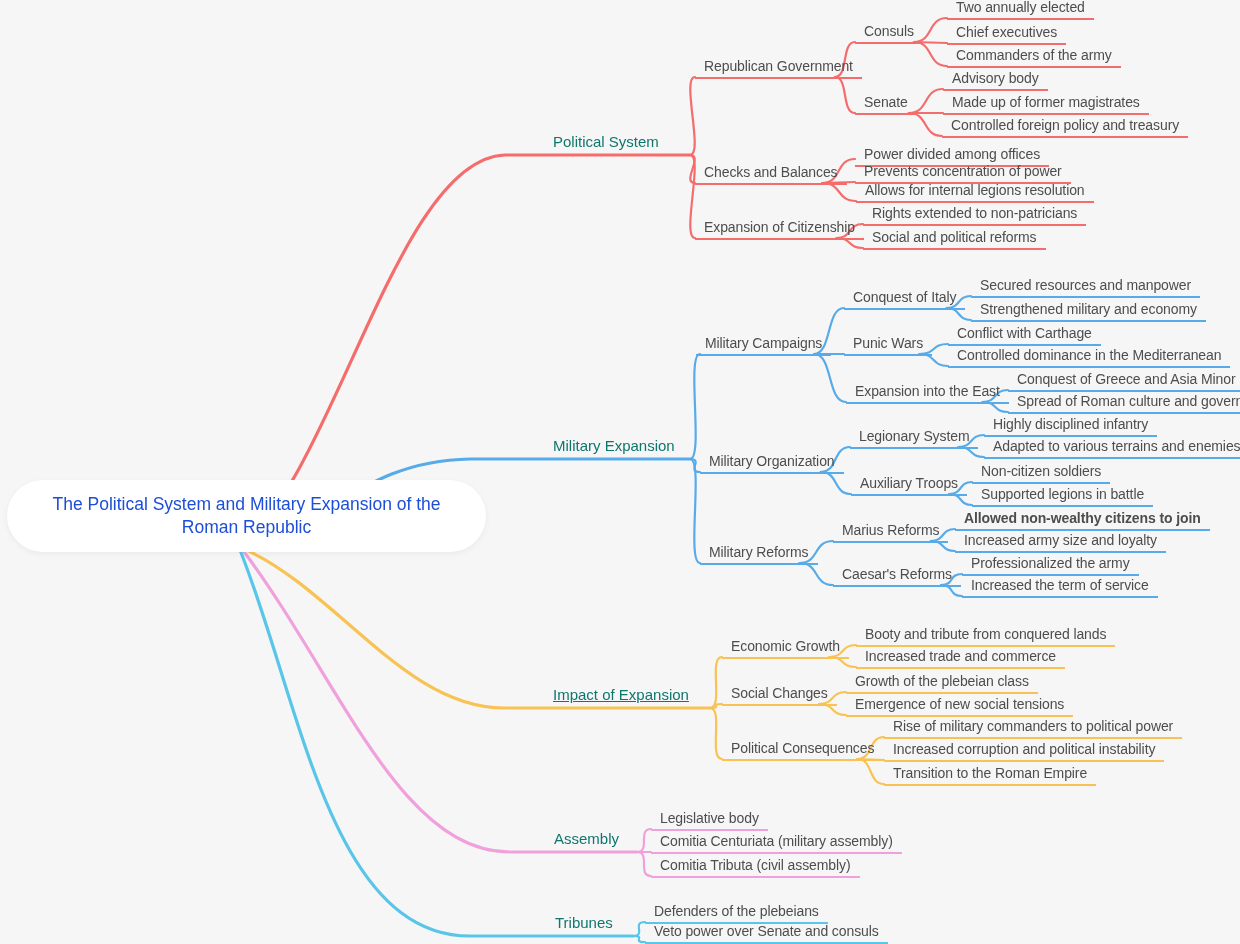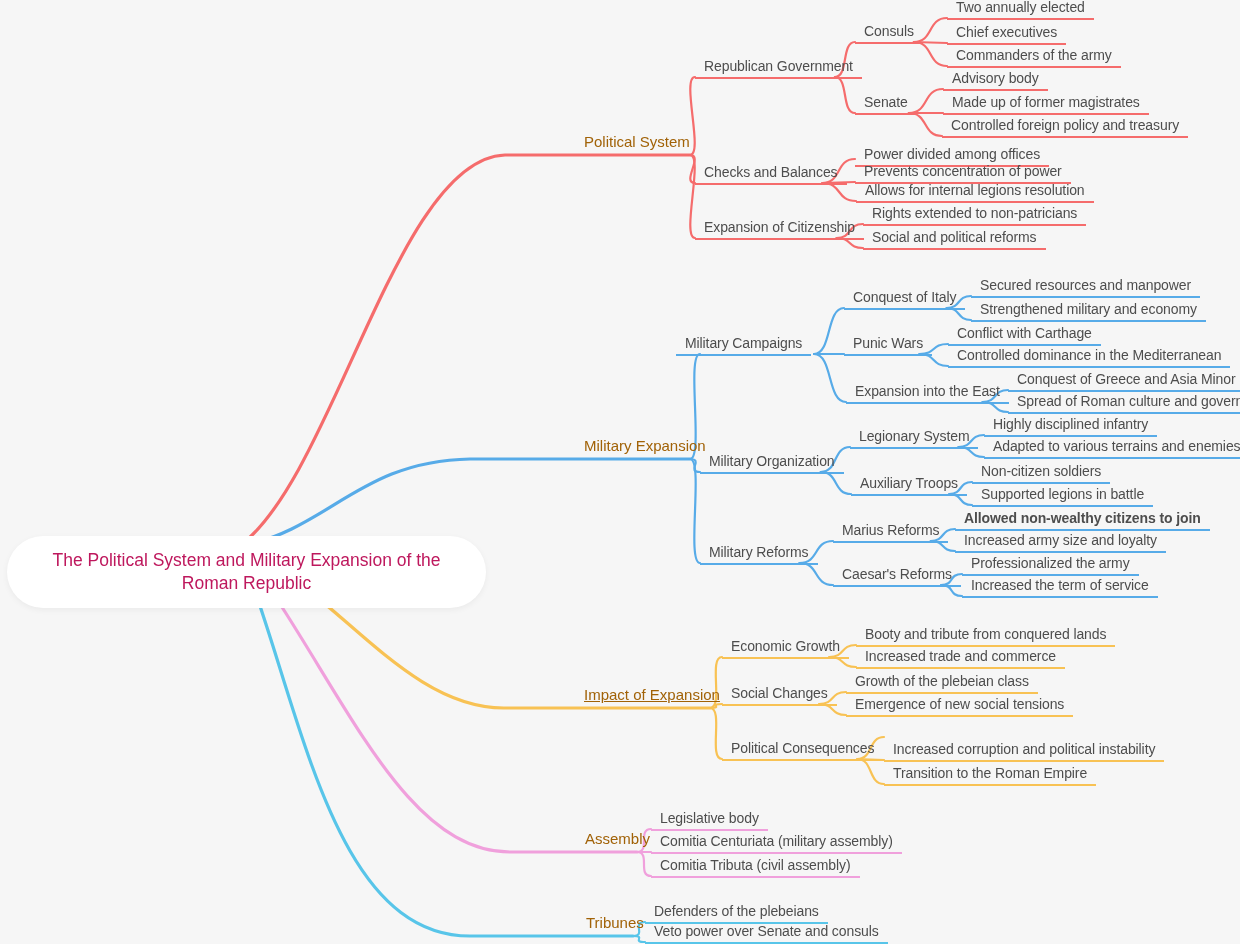--- a/index.html
+++ b/index.html
@@ -1,23 +1,23 @@
 <!DOCTYPE html>
 <html><head>
 <meta charset="utf-8">
 <style>
   html,body{margin:0;padding:0;width:1240px;height:944px;overflow:hidden;
     background:#F6F6F6;font-family:"Liberation Sans","DejaVu Sans",sans-serif;}
   #stage{position:absolute;left:0;top:0;width:1240px;height:944px;}
   #connectors{position:absolute;left:0;top:0;z-index:1;}
-  .central{position:absolute;z-index:2;left:7px;top:536px;width:479px;height:72px;
+  .central{position:absolute;z-index:2;left:7px;top:480px;width:479px;height:72px;
     background:#FFFFFF;border-radius:36px;display:flex;align-items:center;justify-content:center;
-    text-align:center;font-size:17.5px;line-height:23px;color:#be185d;
+    text-align:center;font-size:17.5px;line-height:23px;color:#1d4ed8;
     padding:0 16px;box-sizing:border-box;box-shadow:0 2px 6px rgba(0,0,0,0.05);}
-  .topic-label{position:absolute;z-index:3;white-space:nowrap;font-size:15px;color:#a16207;margin-left:31px;}
+  .topic-label{position:absolute;z-index:3;white-space:nowrap;font-size:15px;color:#0f766e;}
   .node{position:absolute;z-index:3;white-space:nowrap;font-size:14px;line-height:14px;
     color:#4D4D4D;padding:0 9px 4px 9px;letter-spacing:-0.1px;}
 </style>
 </head>
 <body>
 
 <div id="stage">
   <svg id="connectors" width="1240" height="944" viewBox="0 0 1240 944">
       <path d="M 242 544 C 335 472 398 158 505 155 L 690 155" fill="none" stroke="#F56C6C" stroke-width="3.2" stroke-linecap="round"></path>
       <path d="M 242 546 C 330 528 360 461 470 459 L 690 459" fill="none" stroke="#57ABE8" stroke-width="3.2" stroke-linecap="round"></path>
@@ -92,21 +92,21 @@
     <div class="node" style="left: 943px; top: 95px; border-bottom: 2px solid rgb(245, 108, 108);">Made up of former magistrates</div>
     <div class="node" style="left: 942px; top: 118px; border-bottom: 2px solid rgb(245, 108, 108);">Controlled foreign policy and treasury</div>
     <div class="node" style="left: 695px; top: 165px; border-bottom: 2px solid rgb(245, 108, 108);">Checks and Balances</div>
     <div class="node" style="left: 855px; top: 147px; border-bottom: 2px solid rgb(245, 108, 108);">Power divided among offices</div>
     <div class="node" style="left: 855px; top: 164px; border-bottom: 2px solid rgb(245, 108, 108);">Prevents concentration of power</div>
     <div class="node" style="left: 856px; top: 183px; border-bottom: 2px solid rgb(245, 108, 108);">Allows for internal legions resolution</div>
     <div class="node" style="left: 695px; top: 220px; border-bottom: 2px solid rgb(245, 108, 108);">Expansion of Citizenship</div>
     <div class="node" style="left: 863px; top: 206px; border-bottom: 2px solid rgb(245, 108, 108);">Rights extended to non-patricians</div>
     <div class="node" style="left: 863px; top: 230px; border-bottom: 2px solid rgb(245, 108, 108);">Social and political reforms</div>
     <div class="topic-label" style="left: 553px; top: 437px;">Military Expansion</div>
-    <div class="node" style="left: 676px; top: 336px; border-bottom: 2px solid rgb(87, 171, 232);">Military Campaigns</div>
+    <div class="node" style="left: 696px; top: 336px; border-bottom: 2px solid rgb(87, 171, 232);">Military Campaigns</div>
     <div class="node" style="left: 844px; top: 290px; border-bottom: 2px solid rgb(87, 171, 232);">Conquest of Italy</div>
     <div class="node" style="left: 971px; top: 278px; border-bottom: 2px solid rgb(87, 171, 232);">Secured resources and manpower</div>
     <div class="node" style="left: 971px; top: 302px; border-bottom: 2px solid rgb(87, 171, 232);">Strengthened military and economy</div>
     <div class="node" style="left: 844px; top: 336px; border-bottom: 2px solid rgb(87, 171, 232);">Punic Wars</div>
     <div class="node" style="left: 948px; top: 326px; border-bottom: 2px solid rgb(87, 171, 232);">Conflict with Carthage</div>
     <div class="node" style="left: 948px; top: 348px; border-bottom: 2px solid rgb(87, 171, 232);">Controlled dominance in the Mediterranean</div>
     <div class="node" style="left: 846px; top: 384px; border-bottom: 2px solid rgb(87, 171, 232);">Expansion into the East</div>
     <div class="node" style="left: 1008px; top: 372px; border-bottom: 2px solid rgb(87, 171, 232);">Conquest of Greece and Asia Minor</div>
     <div class="node" style="left: 1008px; top: 394px; border-bottom: 2px solid rgb(87, 171, 232);">Spread of Roman culture and governance</div>
     <div class="node" style="left: 700px; top: 454px; border-bottom: 2px solid rgb(87, 171, 232);">Military Organization</div>
@@ -124,20 +124,21 @@
     <div class="node" style="left: 962px; top: 556px; border-bottom: 2px solid rgb(87, 171, 232);">Professionalized the army</div>
     <div class="node" style="left: 962px; top: 578px; border-bottom: 2px solid rgb(87, 171, 232);">Increased the term of service</div>
     <div class="topic-label" style="left: 553px; top: 686px; text-decoration: underline;">Impact of Expansion</div>
     <div class="node" style="left: 722px; top: 639px; border-bottom: 2px solid rgb(248, 194, 84);">Economic Growth</div>
     <div class="node" style="left: 856px; top: 627px; border-bottom: 2px solid rgb(248, 194, 84);">Booty and tribute from conquered lands</div>
     <div class="node" style="left: 856px; top: 649px; border-bottom: 2px solid rgb(248, 194, 84);">Increased trade and commerce</div>
     <div class="node" style="left: 722px; top: 686px; border-bottom: 2px solid rgb(248, 194, 84);">Social Changes</div>
     <div class="node" style="left: 846px; top: 674px; border-bottom: 2px solid rgb(248, 194, 84);">Growth of the plebeian class</div>
     <div class="node" style="left: 846px; top: 697px; border-bottom: 2px solid rgb(248, 194, 84);">Emergence of new social tensions</div>
     <div class="node" style="left: 722px; top: 741px; border-bottom: 2px solid rgb(248, 194, 84);">Political Consequences</div>
+    <div class="node" style="left: 884px; top: 719px; border-bottom: 2px solid rgb(248, 194, 84);">Rise of military commanders to political power</div>
     <div class="node" style="left: 884px; top: 742px; border-bottom: 2px solid rgb(248, 194, 84);">Increased corruption and political instability</div>
     <div class="node" style="left: 884px; top: 766px; border-bottom: 2px solid rgb(248, 194, 84);">Transition to the Roman Empire</div>
     <div class="topic-label" style="left: 554px; top: 830px;">Assembly</div>
     <div class="node" style="left: 651px; top: 811px; border-bottom: 2px solid rgb(240, 160, 220);">Legislative body</div>
     <div class="node" style="left: 651px; top: 834px; border-bottom: 2px solid rgb(240, 160, 220);">Comitia Centuriata (military assembly)</div>
     <div class="node" style="left: 651px; top: 858px; border-bottom: 2px solid rgb(240, 160, 220);">Comitia Tributa (civil assembly)</div>
     <div class="topic-label" style="left: 555px; top: 914px;">Tribunes</div>
     <div class="node" style="left: 645px; top: 904px; border-bottom: 2px solid rgb(88, 197, 233);">Defenders of the plebeians</div>
     <div class="node" style="left: 645px; top: 924px; border-bottom: 2px solid rgb(88, 197, 233);">Veto power over Senate and consuls</div>
   </div>

